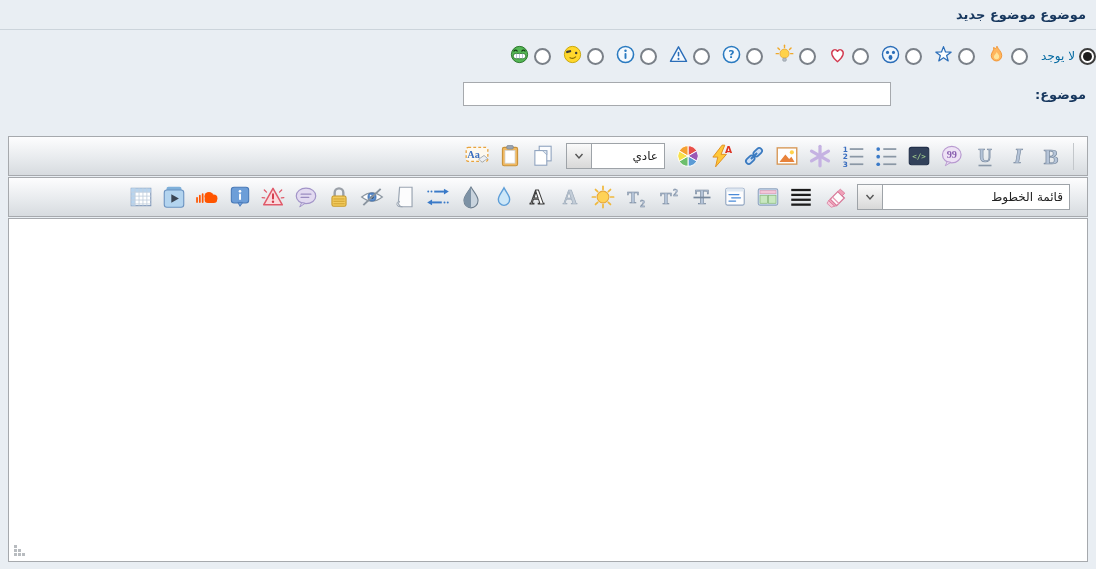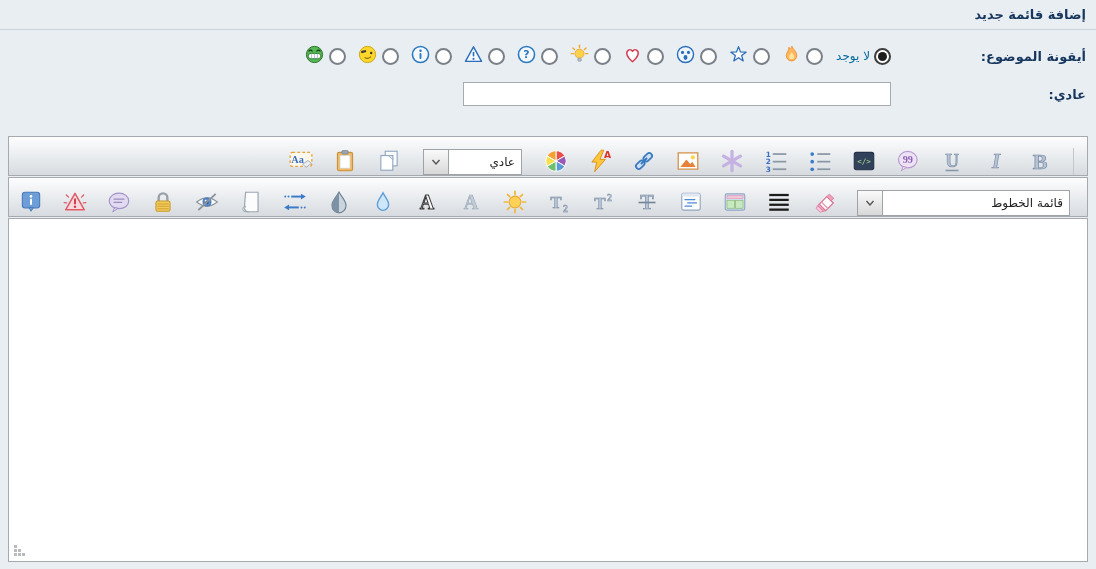--- a/index.html
+++ b/index.html
@@ -47,22 +47,22 @@
     font-size: 13px; padding: 0 5px; direction: rtl; outline: none;
     font-family: "DejaVu Sans", sans-serif;
   }
   
   .editor-wrap { margin: 24px 8px 0 8px; }
   .toolbar {
     height: 40px;
     border: 1px solid #a6a9ad;
     background: linear-gradient(#fdfdfe 0%, #e8ebee 55%, #d7dbdf 100%);
     display: flex; direction: ltr;
-    align-items: flex-end; justify-content: flex-end;
-    padding: 0 13px 0 6px; gap: 16px;
+    align-items: center; justify-content: flex-end;
+    padding: 0 13px 0 6px; gap: 5px;
   }
   .toolbar + .toolbar { margin-top: 1px; }
   .tb-icon {
     width: 28px; height: 28px; flex: 0 0 auto;
     display: flex; align-items: center; justify-content: center;
     cursor: pointer; border-radius: 3px;
   }
   .tb-icon svg { display: block; }
   .vsep { width: 1px; height: 27px; background: #c3c7cb; margin-left: 3px; }
   .dropdown {
@@ -98,25 +98,24 @@
     box-shadow: 4px 0 0 #b8bcc0, 8px 0 0 #b8bcc0,
                 0 -4px 0 #b8bcc0, 4px -4px 0 #b8bcc0,
                 0 -8px 0 #b8bcc0;
   }
   .glyph-serif { font-family: "Liberation Serif", serif; }
 </style>
 </head>
 <body>
 
 <div class="page-header">
-  <h1>إضافة قائمة جديد</h1>
+  <h1>موضوع موضوع جديد</h1>
 </div>
 
 <div class="form-row row-icons">
-  <div class="form-label">أيقونة الموضوع:</div>
   <div class="form-content">
     <div class="icon-options">
 
       <div class="icon-opt">
         <span class="radio selected"></span>
         <span class="none-label">لا يوجد</span>
       </div>
 
       <div class="icon-opt">
         <span class="radio"></span>
@@ -212,21 +211,21 @@
               <line x1="12" y1="11" x2="12" y2="16.6" stroke="#9ab2c5" stroke-width="0.8"></line>
               <line x1="15.4" y1="11" x2="15.4" y2="16.6" stroke="#9ab2c5" stroke-width="0.8"></line>
             </svg></span>
       </div>
 
     </div>
   </div>
 </div>
 
 <div class="form-row row-title">
-  <div class="form-label">عادي:</div>
+  <div class="form-label">موضوع:</div>
   <div class="form-content">
     <input type="text" class="title-input" value="" style="">
   </div>
 </div>
 
 <div class="editor-wrap">
 
   <div class="toolbar">
 
     <div class="tb-icon">

